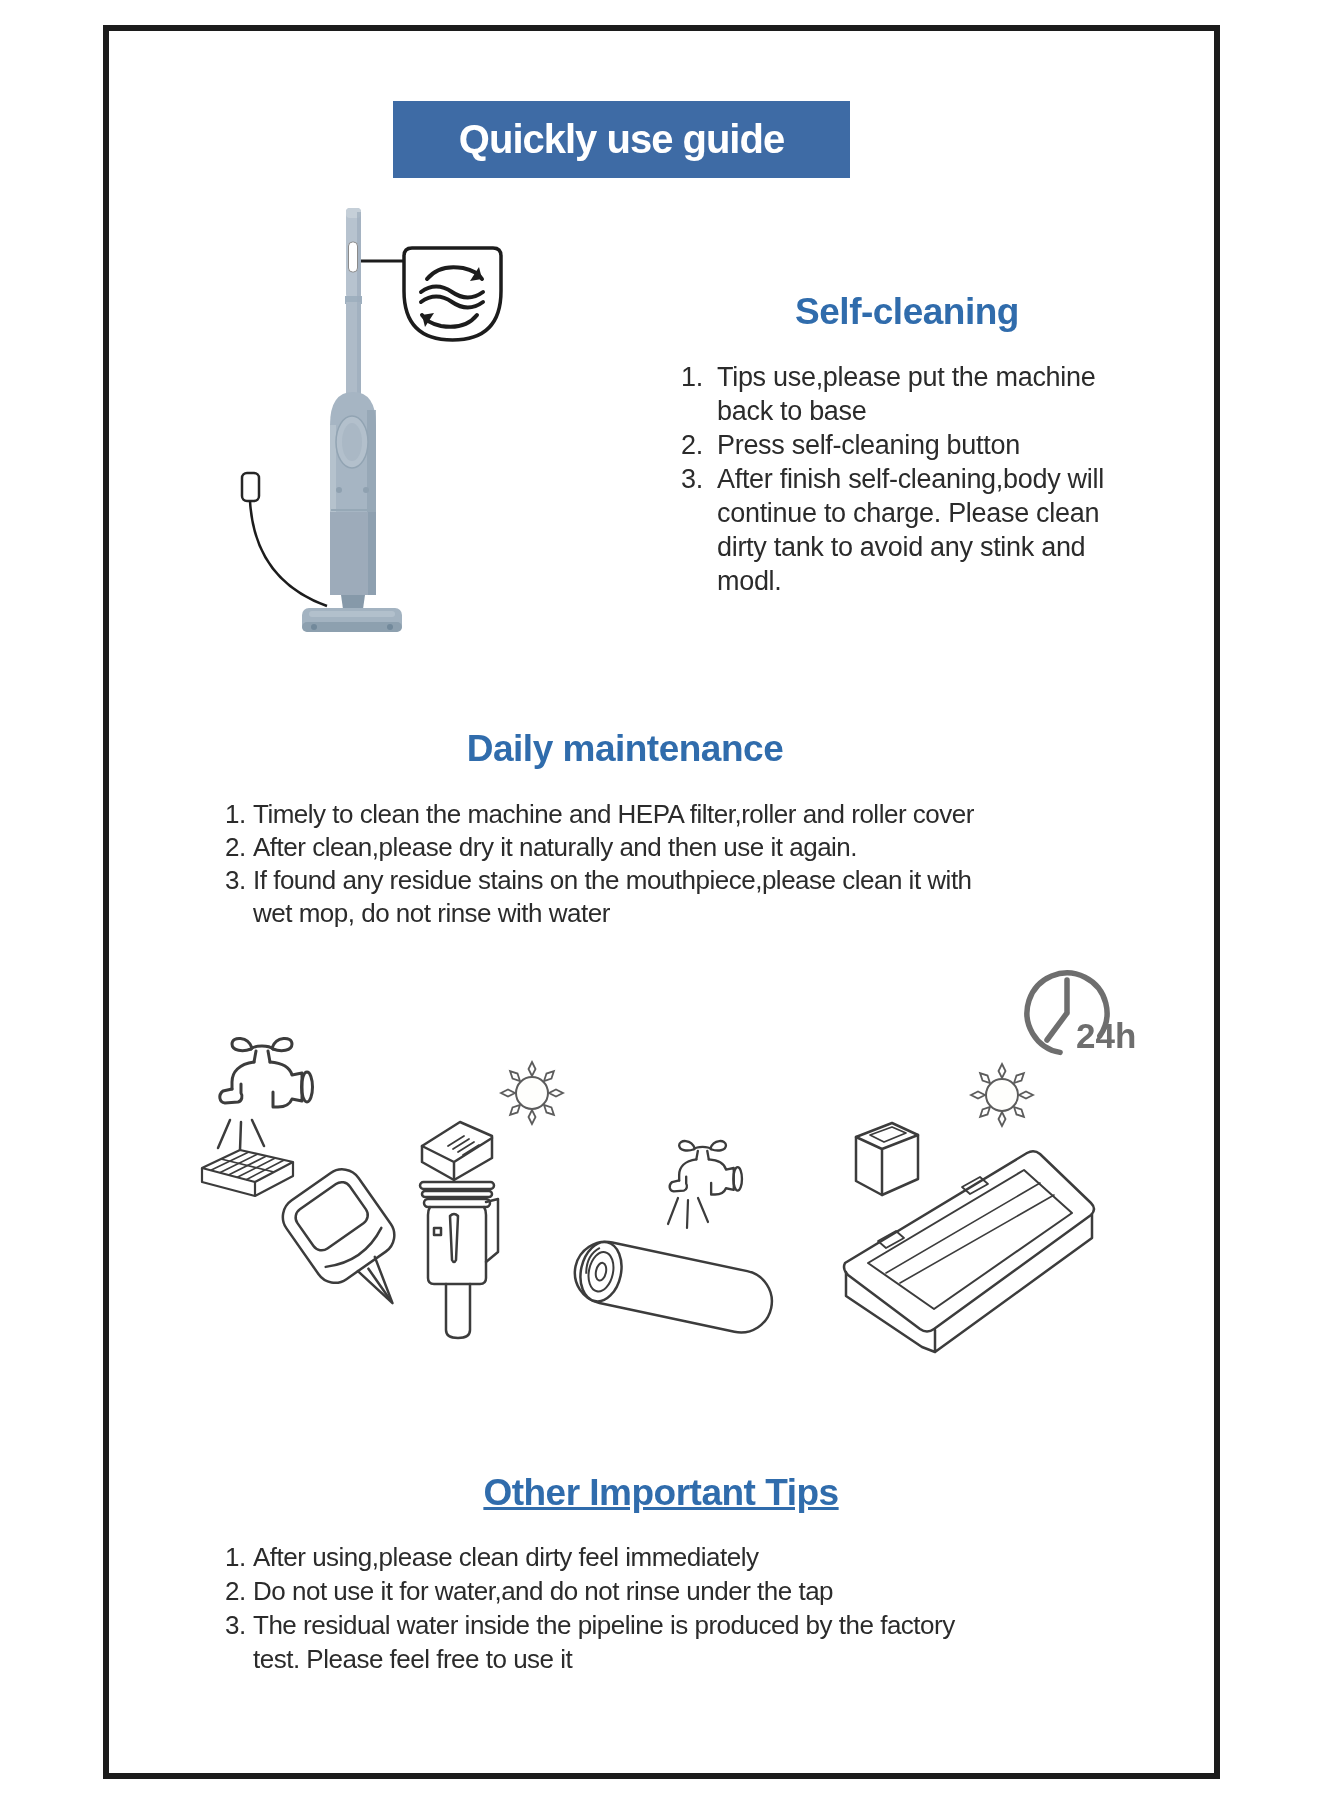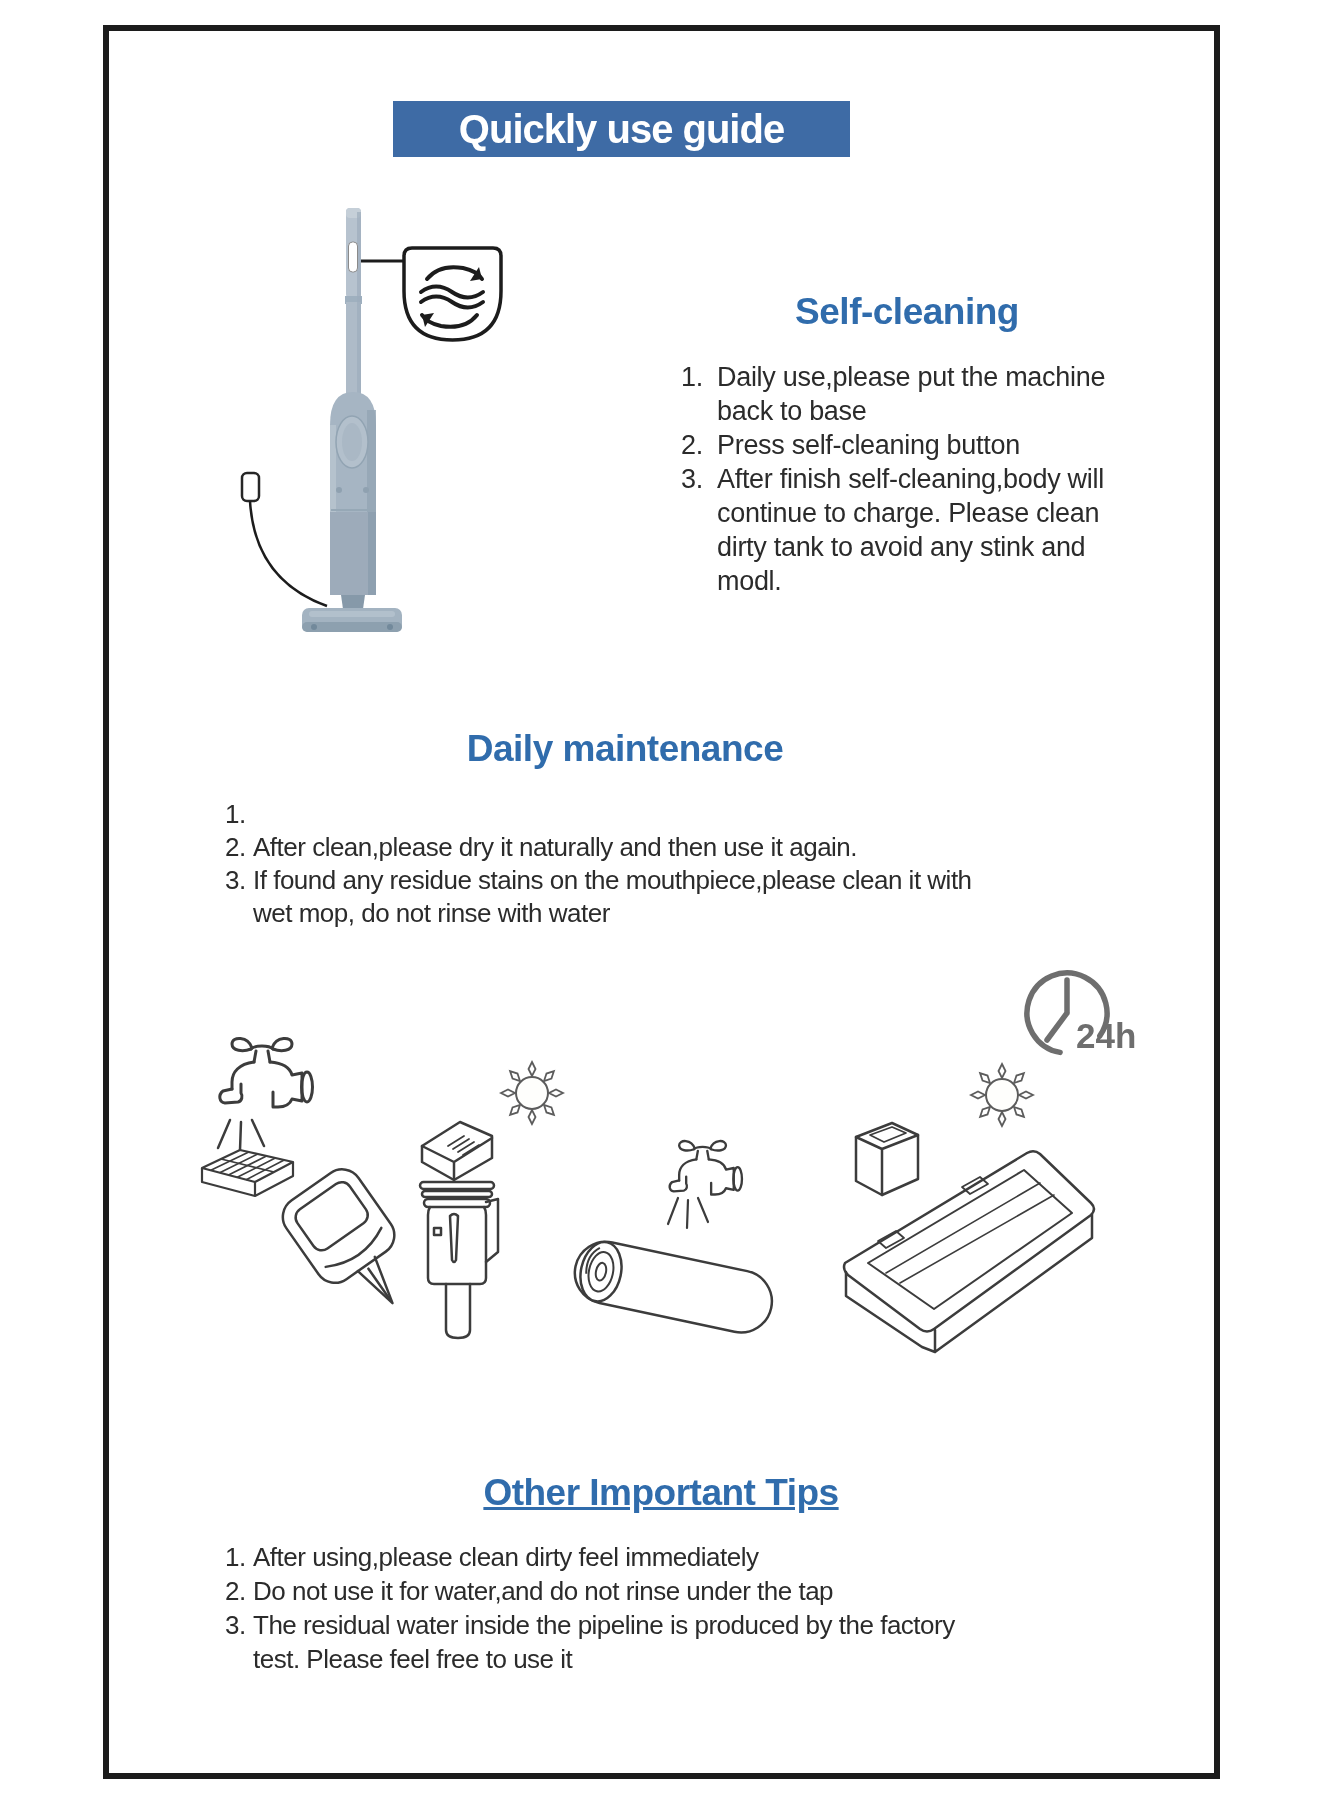--- a/index.html
+++ b/index.html
@@ -1,20 +1,20 @@
 <!DOCTYPE html>
 <html><head>
 <meta charset="utf-8">
 <style>
   html,body{margin:0;padding:0;background:#ffffff;}
   .page{position:relative;width:1325px;height:1807px;background:#ffffff;overflow:hidden;
         font-family:"Liberation Sans","DejaVu Sans",sans-serif;color:#2b2b2b;}
   .frame{position:absolute;left:103px;top:25px;width:1105px;height:1742px;
          border:6px solid #1c1c1c;background:#ffffff;}
-  .banner{position:absolute;left:393px;top:101px;width:457px;height:56px;background:#3e6ba5;
+  .banner{position:absolute;left:393px;top:101px;width:457px;height:77px;background:#3e6ba5;
           display:flex;align-items:center;justify-content:center;}
   .banner-text{color:#ffffff;font-weight:bold;font-size:40px;letter-spacing:-1px;}
   .heading{position:absolute;transform:translateX(-50%);font-weight:bold;font-size:37px;
            letter-spacing:-0.5px;color:#306cac;white-space:nowrap;}
   .list{position:absolute;}
   .li{display:flex;}
   .li .num{flex:none;}
   .li .txt{white-space:pre-line;}
   .sc-list{left:681px;top:360px;width:500px;font-size:27px;line-height:34px;letter-spacing:-0.3px;}
   .sc-list .num{width:36px;}
@@ -79,40 +79,41 @@
     <g>
       <rect x="27" y="293" width="17" height="28" rx="5" fill="#ffffff" stroke="#262626" stroke-width="2.5"></rect>
       <path d="M35,321 C38,372 62,408 112,426" fill="none" stroke="#1c1c1c" stroke-width="2.5"></path>
     </g>
   </svg>
 
   <div class="heading" style="left:907px;top:291px;text-align:right;">Self-cleaning</div>
   <div class="list sc-list">
     <div class="li">
       <span class="num">1.</span>
-      <span class="txt">Daily use,please put the machine
+      <span class="txt">Tips use,please put the machine
 back to base</span>
     </div>
     <div class="li">
       <span class="num">2.</span>
       <span class="txt">Press self-cleaning button</span>
     </div>
     <div class="li">
       <span class="num">3.</span>
       <span class="txt">After finish self-cleaning,body will
 continue to charge. Please clean
 dirty tank to avoid any stink and
 modl.</span>
     </div>
   </div>
 
   <div class="heading" style="left:625px;top:728px;">Daily maintenance</div>
   <div class="list dm-list">
     <div class="li">
       <span class="num">1.</span>
+      <span class="txt">Timely to clean the machine and HEPA filter,roller and roller cover</span>
     </div>
     <div class="li">
       <span class="num">2.</span>
       <span class="txt">After clean,please dry it naturally and then use it again.</span>
     </div>
     <div class="li">
       <span class="num">3.</span>
       <span class="txt">If found any residue stains on the mouthpiece,please clean it with
 wet mop, do not rinse with water</span>
     </div>

